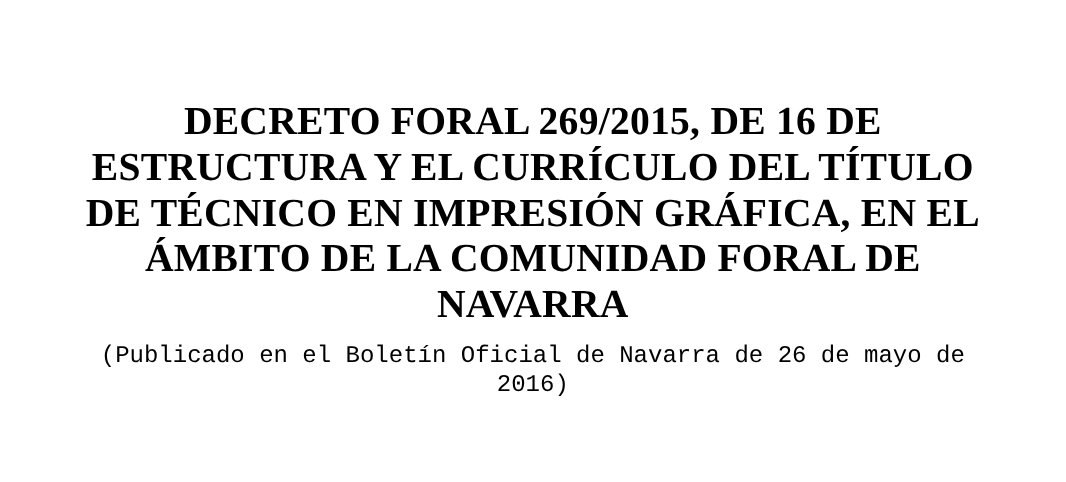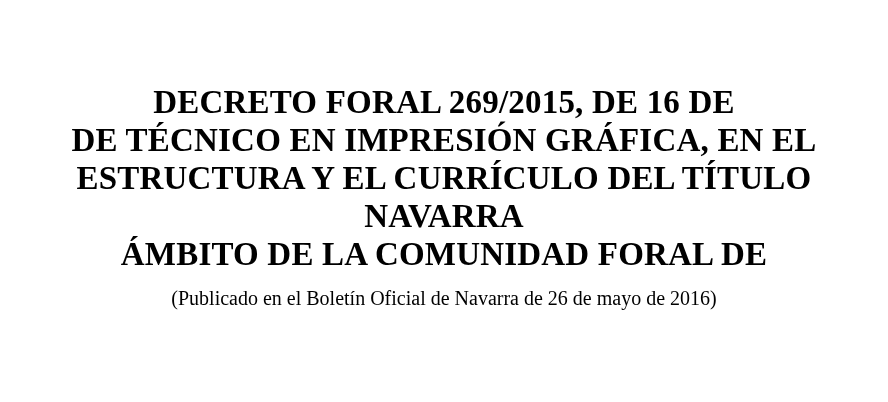--- a/index.html
+++ b/index.html
@@ -30,27 +30,28 @@
     display: block;
     white-space: nowrap;
   }
   .doc-subtitle {
     margin: 13px auto 0 auto;
     width: 790px;
     text-align: center;
     font-weight: normal;
     font-size: 20px;
     line-height: 24px;
+    font-family: Liberation Mono, monospace;
   }
 </style>
 </head>
 <body>
 
 <div class="page">
   <h1 class="doc-title">
     <span class="title-line">DECRETO FORAL 269/2015, DE 16 DE</span>
+    <span class="title-line">ESTRUCTURA Y EL CURRÍCULO DEL TÍTULO</span>
     <span class="title-line">DE TÉCNICO EN IMPRESIÓN GRÁFICA, EN EL</span>
-    <span class="title-line">ESTRUCTURA Y EL CURRÍCULO DEL TÍTULO</span>
+    <span class="title-line">ÁMBITO DE LA COMUNIDAD FORAL DE</span>
     <span class="title-line">NAVARRA</span>
-    <span class="title-line">ÁMBITO DE LA COMUNIDAD FORAL DE</span>
   </h1>
   <p class="doc-subtitle">(Publicado en el Boletín Oficial de Navarra de 26 de mayo de 2016)</p>
 </div>
 
 </body></html>

